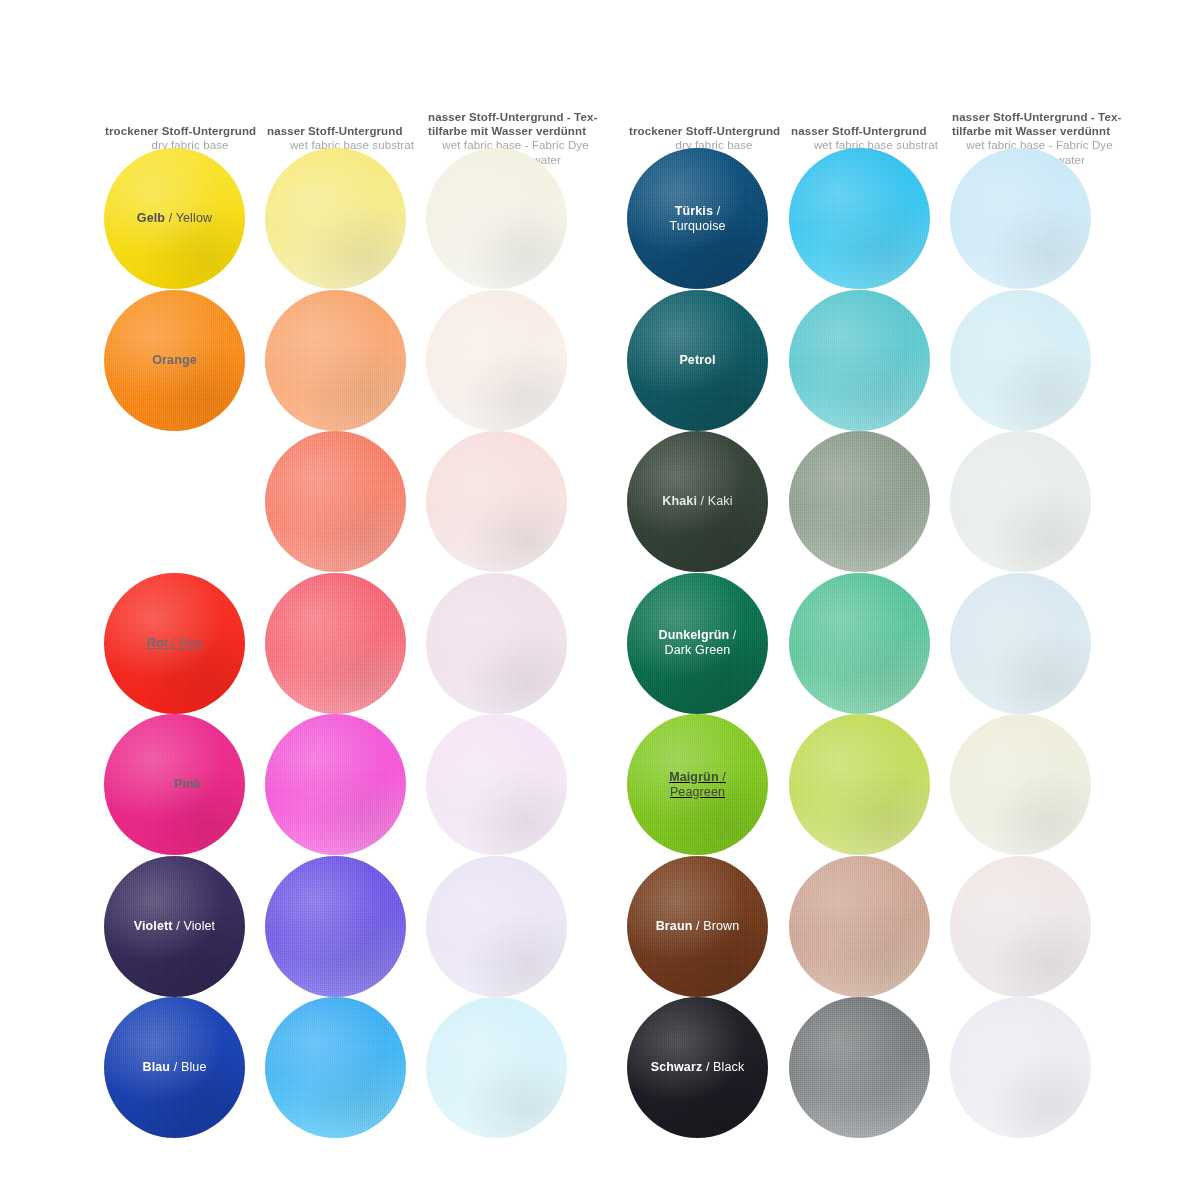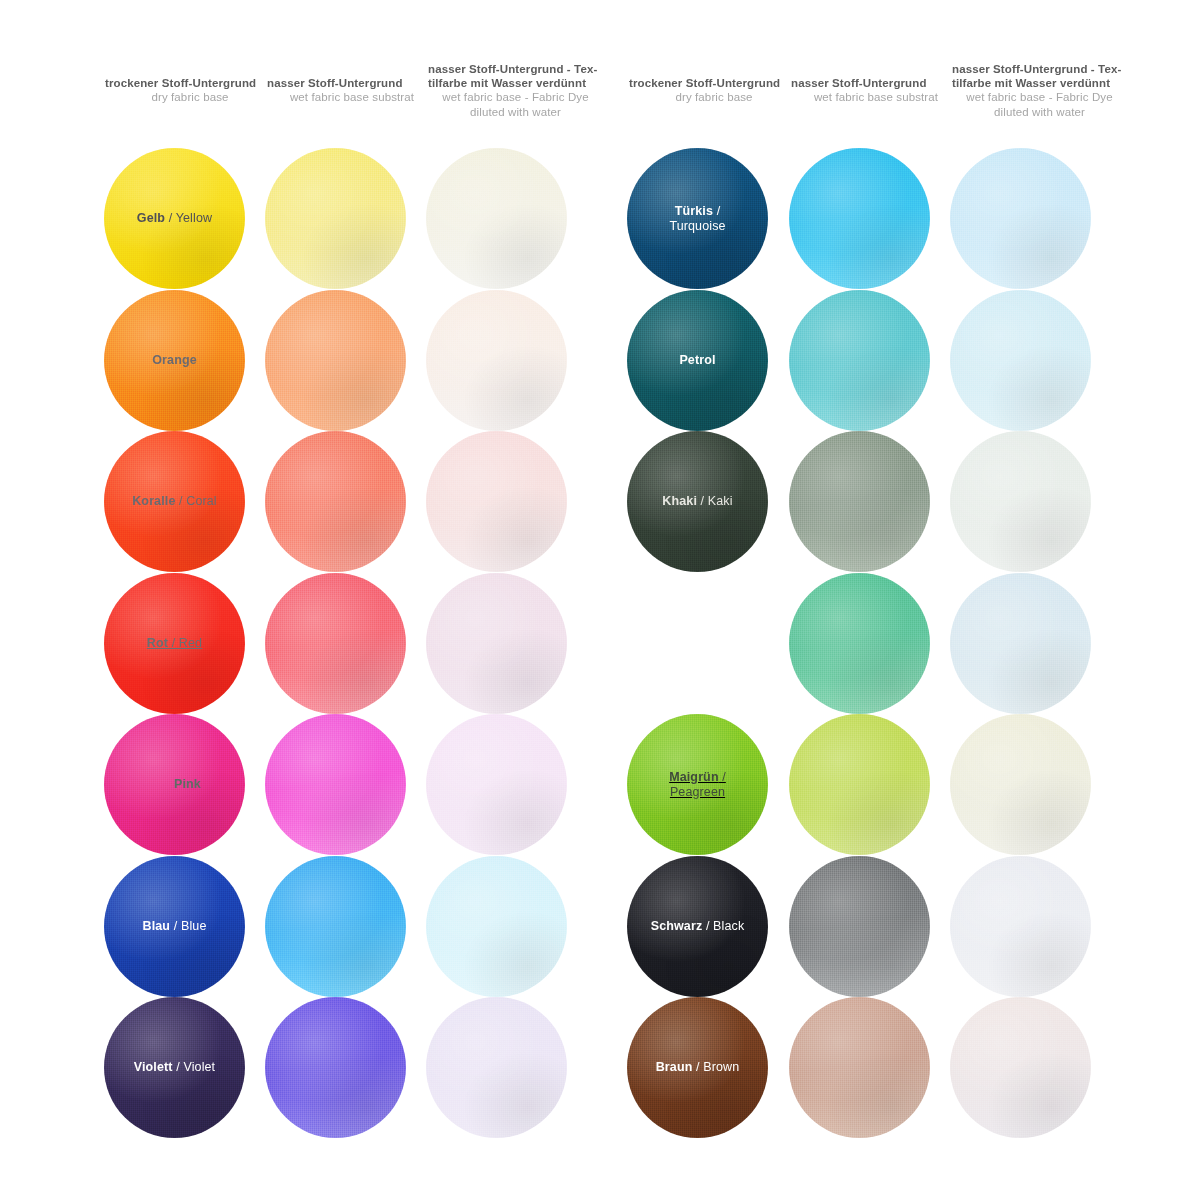--- a/index.html
+++ b/index.html
@@ -28,20 +28,21 @@
   .col-head {
     position: absolute;
     width: 170px;
     font-size: 11.5px;
     line-height: 14.2px;
     letter-spacing: 0.01em;
   }
   .col-head .de {
     color: #5c5c5c;
     font-weight: 600;
+    margin-top: 48px;
   }
   .col-head .en {
     color: #a6a6a6;
     font-weight: 400;
     text-align: center;
   }
   
   .h-l1 { left: 105px; top: 16px; }
   .h-l2 { left: 267px; top: 16px; }
   .h-l3 { left: 428px; top: 2px;  width: 175px; }
@@ -201,25 +202,20 @@
           </div>
         </div>
         <div class="cell c-r2">
           <div class="swatch" style="background: linear-gradient(171deg, rgb(86, 197, 205) 0%, rgb(95, 200, 207) 48%, rgb(145, 221, 224) 100%);"></div>
         </div>
         <div class="cell c-r3">
           <div class="swatch" style="background: linear-gradient(171deg, rgb(208, 236, 246) 0%, rgb(214, 238, 246) 48%, rgb(226, 243, 248) 100%);"></div>
         </div>
       </div>
       <div class="row">
-        <div class="cell c-l1">
-          <div class="swatch" style="background: linear-gradient(171deg, rgb(251, 78, 38) 0%, rgb(249, 68, 31) 48%, rgb(242, 58, 22) 100%);">
-            <div class="swatch-label" style="color: rgb(106, 106, 112);"><span class="b">Koralle</span><span class="n"> / Coral</span></div>
-          </div>
-        </div>
         <div class="cell c-l2">
           <div class="swatch" style="background: linear-gradient(171deg, rgb(246, 122, 99) 0%, rgb(248, 128, 108) 48%, rgb(249, 160, 147) 100%);"></div>
         </div>
         <div class="cell c-l3">
           <div class="swatch" style="background: linear-gradient(171deg, rgb(248, 220, 220) 0%, rgb(247, 225, 224) 48%, rgb(245, 236, 238) 100%);"></div>
         </div>
         <div class="cell c-r1">
           <div class="swatch" style="background: linear-gradient(171deg, rgb(56, 69, 58) 0%, rgb(51, 63, 53) 48%, rgb(44, 56, 46) 100%);">
             <div class="swatch-label" style="color: rgb(232, 232, 226);"><span class="b">Khaki</span><span class="n"> / Kaki</span></div>
           </div>
@@ -235,20 +231,26 @@
         <div class="cell c-l1">
           <div class="swatch" style="background: linear-gradient(171deg, rgb(248, 52, 42) 0%, rgb(244, 43, 33) 48%, rgb(238, 32, 24) 100%);">
             <div class="swatch-label" style="color: rgb(106, 110, 114); text-decoration: underline;"><span class="b">Rot</span><span class="n"> / Red</span></div>
           </div>
         </div>
         <div class="cell c-l2">
           <div class="swatch" style="background: linear-gradient(171deg, rgb(245, 96, 111) 0%, rgb(247, 107, 119) 48%, rgb(249, 154, 166) 100%);"></div>
         </div>
         <div class="cell c-l3">
           <div class="swatch" style="background: linear-gradient(171deg, rgb(240, 222, 233) 0%, rgb(241, 225, 236) 48%, rgb(242, 232, 241) 100%);"></div>
+        </div>
+        <div class="cell c-r1">
+          <div class="swatch" style="background: linear-gradient(171deg, rgb(15, 116, 82) 0%, rgb(13, 107, 74) 48%, rgb(10, 92, 64) 100%);">
+            <div class="swatch-label" style="color: rgb(255, 255, 255);"><span class="b">Dunkelgrün</span><span class="n"> /
+Dark Green</span></div>
+          </div>
         </div>
         <div class="cell c-r2">
           <div class="swatch" style="background: linear-gradient(171deg, rgb(83, 193, 147) 0%, rgb(94, 196, 154) 48%, rgb(142, 216, 182) 100%);"></div>
         </div>
         <div class="cell c-r3">
           <div class="swatch" style="background: linear-gradient(171deg, rgb(214, 231, 240) 0%, rgb(219, 234, 241) 48%, rgb(229, 239, 243) 100%);"></div>
         </div>
       </div>
       <div class="row">
         <div class="cell c-l1">
@@ -270,20 +272,44 @@
         </div>
         <div class="cell c-r2">
           <div class="swatch" style="background: linear-gradient(171deg, rgb(192, 218, 83) 0%, rgb(195, 220, 94) 48%, rgb(214, 230, 142) 100%);"></div>
         </div>
         <div class="cell c-r3">
           <div class="swatch" style="background: linear-gradient(171deg, rgb(238, 237, 216) 0%, rgb(238, 238, 223) 48%, rgb(241, 241, 234) 100%);"></div>
         </div>
       </div>
       <div class="row">
         <div class="cell c-l1">
+          <div class="swatch" style="background: linear-gradient(171deg, rgb(59, 47, 97) 0%, rgb(53, 42, 87) 48%, rgb(44, 35, 73) 100%);">
+            <div class="swatch-label" style="color: rgb(255, 255, 255);"><span class="b">Violett</span><span class="n"> / Violet</span></div>
+          </div>
+        </div>
+        <div class="cell c-l2">
+          <div class="swatch" style="background: linear-gradient(171deg, rgb(106, 85, 230) 0%, rgb(110, 91, 228) 48%, rgb(143, 132, 238) 100%);"></div>
+        </div>
+        <div class="cell c-l3">
+          <div class="swatch" style="background: linear-gradient(171deg, rgb(233, 227, 245) 0%, rgb(236, 230, 246) 48%, rgb(239, 235, 247) 100%);"></div>
+        </div>
+        <div class="cell c-r1">
+          <div class="swatch" style="background: linear-gradient(171deg, rgb(119, 65, 34) 0%, rgb(109, 58, 30) 48%, rgb(95, 48, 24) 100%);">
+            <div class="swatch-label" style="color: rgb(255, 255, 255);"><span class="b">Braun</span><span class="n"> / Brown</span></div>
+          </div>
+        </div>
+        <div class="cell c-r2">
+          <div class="swatch" style="background: linear-gradient(171deg, rgb(208, 167, 149) 0%, rgb(203, 163, 146) 48%, rgb(220, 192, 177) 100%);"></div>
+        </div>
+        <div class="cell c-r3">
+          <div class="swatch" style="background: linear-gradient(171deg, rgb(240, 230, 228) 0%, rgb(238, 231, 232) 48%, rgb(236, 233, 238) 100%);"></div>
+        </div>
+      </div>
+      <div class="row">
+        <div class="cell c-l1">
           <div class="swatch" style="background: linear-gradient(171deg, rgb(31, 70, 185) 0%, rgb(26, 63, 174) 48%, rgb(22, 55, 150) 100%);">
             <div class="swatch-label" style="color: rgb(255, 255, 255);"><span class="b">Blau</span><span class="n"> / Blue</span></div>
           </div>
         </div>
         <div class="cell c-l2">
           <div class="swatch" style="background: linear-gradient(171deg, rgb(58, 169, 242) 0%, rgb(68, 180, 244) 48%, rgb(122, 214, 251) 100%);"></div>
         </div>
         <div class="cell c-l3">
           <div class="swatch" style="background: linear-gradient(171deg, rgb(210, 241, 251) 0%, rgb(217, 244, 251) 48%, rgb(228, 247, 252) 100%);"></div>
         </div>
@@ -292,39 +318,15 @@
             <div class="swatch-label" style="color: rgb(255, 255, 255);"><span class="b">Schwarz</span><span class="n"> / Black</span></div>
           </div>
         </div>
         <div class="cell c-r2">
           <div class="swatch" style="background: linear-gradient(171deg, rgb(109, 112, 114) 0%, rgb(123, 126, 128) 48%, rgb(174, 177, 179) 100%);"></div>
         </div>
         <div class="cell c-r3">
           <div class="swatch" style="background: linear-gradient(171deg, rgb(233, 235, 241) 0%, rgb(236, 238, 243) 48%, rgb(241, 242, 245) 100%);"></div>
         </div>
       </div>
-      <div class="row">
-        <div class="cell c-l1">
-          <div class="swatch" style="background: linear-gradient(171deg, rgb(59, 47, 97) 0%, rgb(53, 42, 87) 48%, rgb(44, 35, 73) 100%);">
-            <div class="swatch-label" style="color: rgb(255, 255, 255);"><span class="b">Violett</span><span class="n"> / Violet</span></div>
-          </div>
-        </div>
-        <div class="cell c-l2">
-          <div class="swatch" style="background: linear-gradient(171deg, rgb(106, 85, 230) 0%, rgb(110, 91, 228) 48%, rgb(143, 132, 238) 100%);"></div>
-        </div>
-        <div class="cell c-l3">
-          <div class="swatch" style="background: linear-gradient(171deg, rgb(233, 227, 245) 0%, rgb(236, 230, 246) 48%, rgb(239, 235, 247) 100%);"></div>
-        </div>
-        <div class="cell c-r1">
-          <div class="swatch" style="background: linear-gradient(171deg, rgb(119, 65, 34) 0%, rgb(109, 58, 30) 48%, rgb(95, 48, 24) 100%);">
-            <div class="swatch-label" style="color: rgb(255, 255, 255);"><span class="b">Braun</span><span class="n"> / Brown</span></div>
-          </div>
-        </div>
-        <div class="cell c-r2">
-          <div class="swatch" style="background: linear-gradient(171deg, rgb(208, 167, 149) 0%, rgb(203, 163, 146) 48%, rgb(220, 192, 177) 100%);"></div>
-        </div>
-        <div class="cell c-r3">
-          <div class="swatch" style="background: linear-gradient(171deg, rgb(240, 230, 228) 0%, rgb(238, 231, 232) 48%, rgb(236, 233, 238) 100%);"></div>
-        </div>
-      </div>
     </div>
 
 </div>
 
 </body></html>

